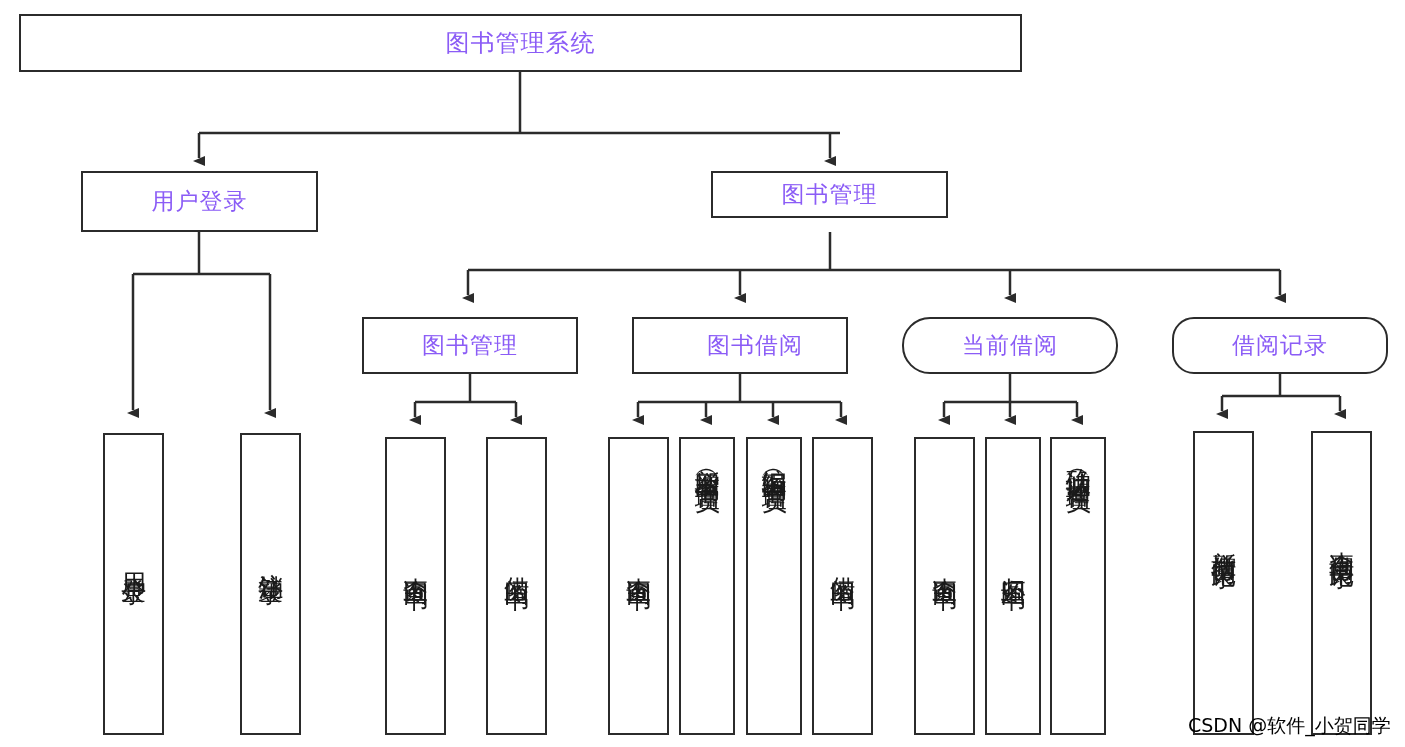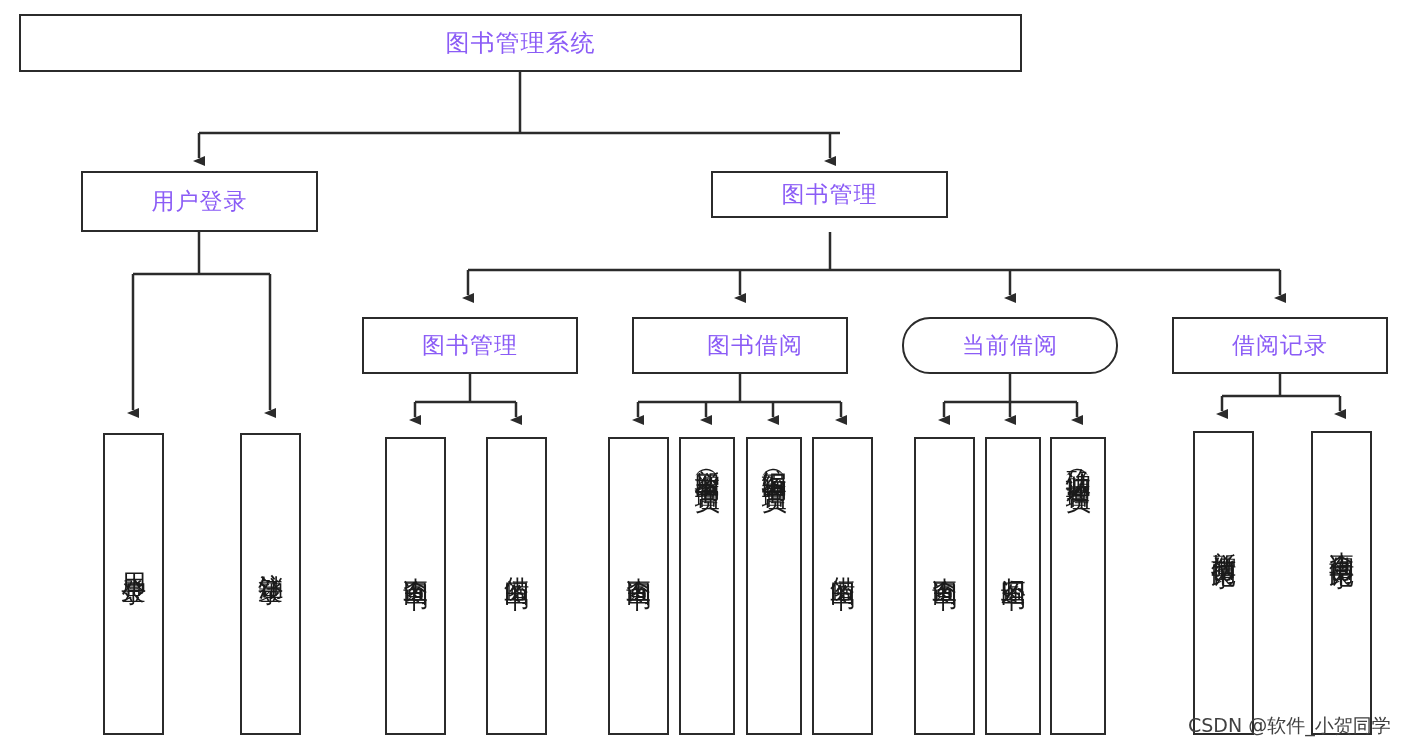--- a/index.html
+++ b/index.html
@@ -69,21 +69,21 @@
     margin-top: 4px;
   }
   .leaf.short .vtext {
     margin-top: 112px;
   }
   .watermark {
     position: absolute;
     left: 1188px;
     top: 713px;
     font-size: 19px;
-    color: #404040;
+    color: #000000;
     white-space: nowrap;
     letter-spacing: 0px;
   }
 </style>
 </head>
 <body>
 
 <div id="canvas">
 
   <svg class="edges" viewBox="0 0 1405 747">
@@ -149,21 +149,21 @@
 
   <div class="node horiz" style="left:362px; top:317px; width:216px; height:57px;">
     <span>图书管理</span>
   </div>
   <div class="node horiz" style="left:632px; top:317px; width:216px; height:57px;padding-left:30px;">
     <span>图书借阅</span>
   </div>
   <div class="node horiz" style="left:902px; top:317px; width:216px; height:57px;border-radius:28px;">
     <span>当前借阅</span>
   </div>
-  <div class="node horiz" style="left:1172px; top:317px; width:216px; height:57px;">
+  <div class="node horiz" style="left:1172px; top:317px; width:216px; height:57px;border-radius:22px;">
     <span>借阅记录</span>
   </div>
 
   <div class="leaf short" style="left:103px; top:433px; width:61px; height:302px;">
     <span class="vtext">用户登录</span>
   </div>
   <div class="leaf short" style="left:240px; top:433px; width:61px; height:302px;">
     <span class="vtext">注销登录</span>
   </div>
 

